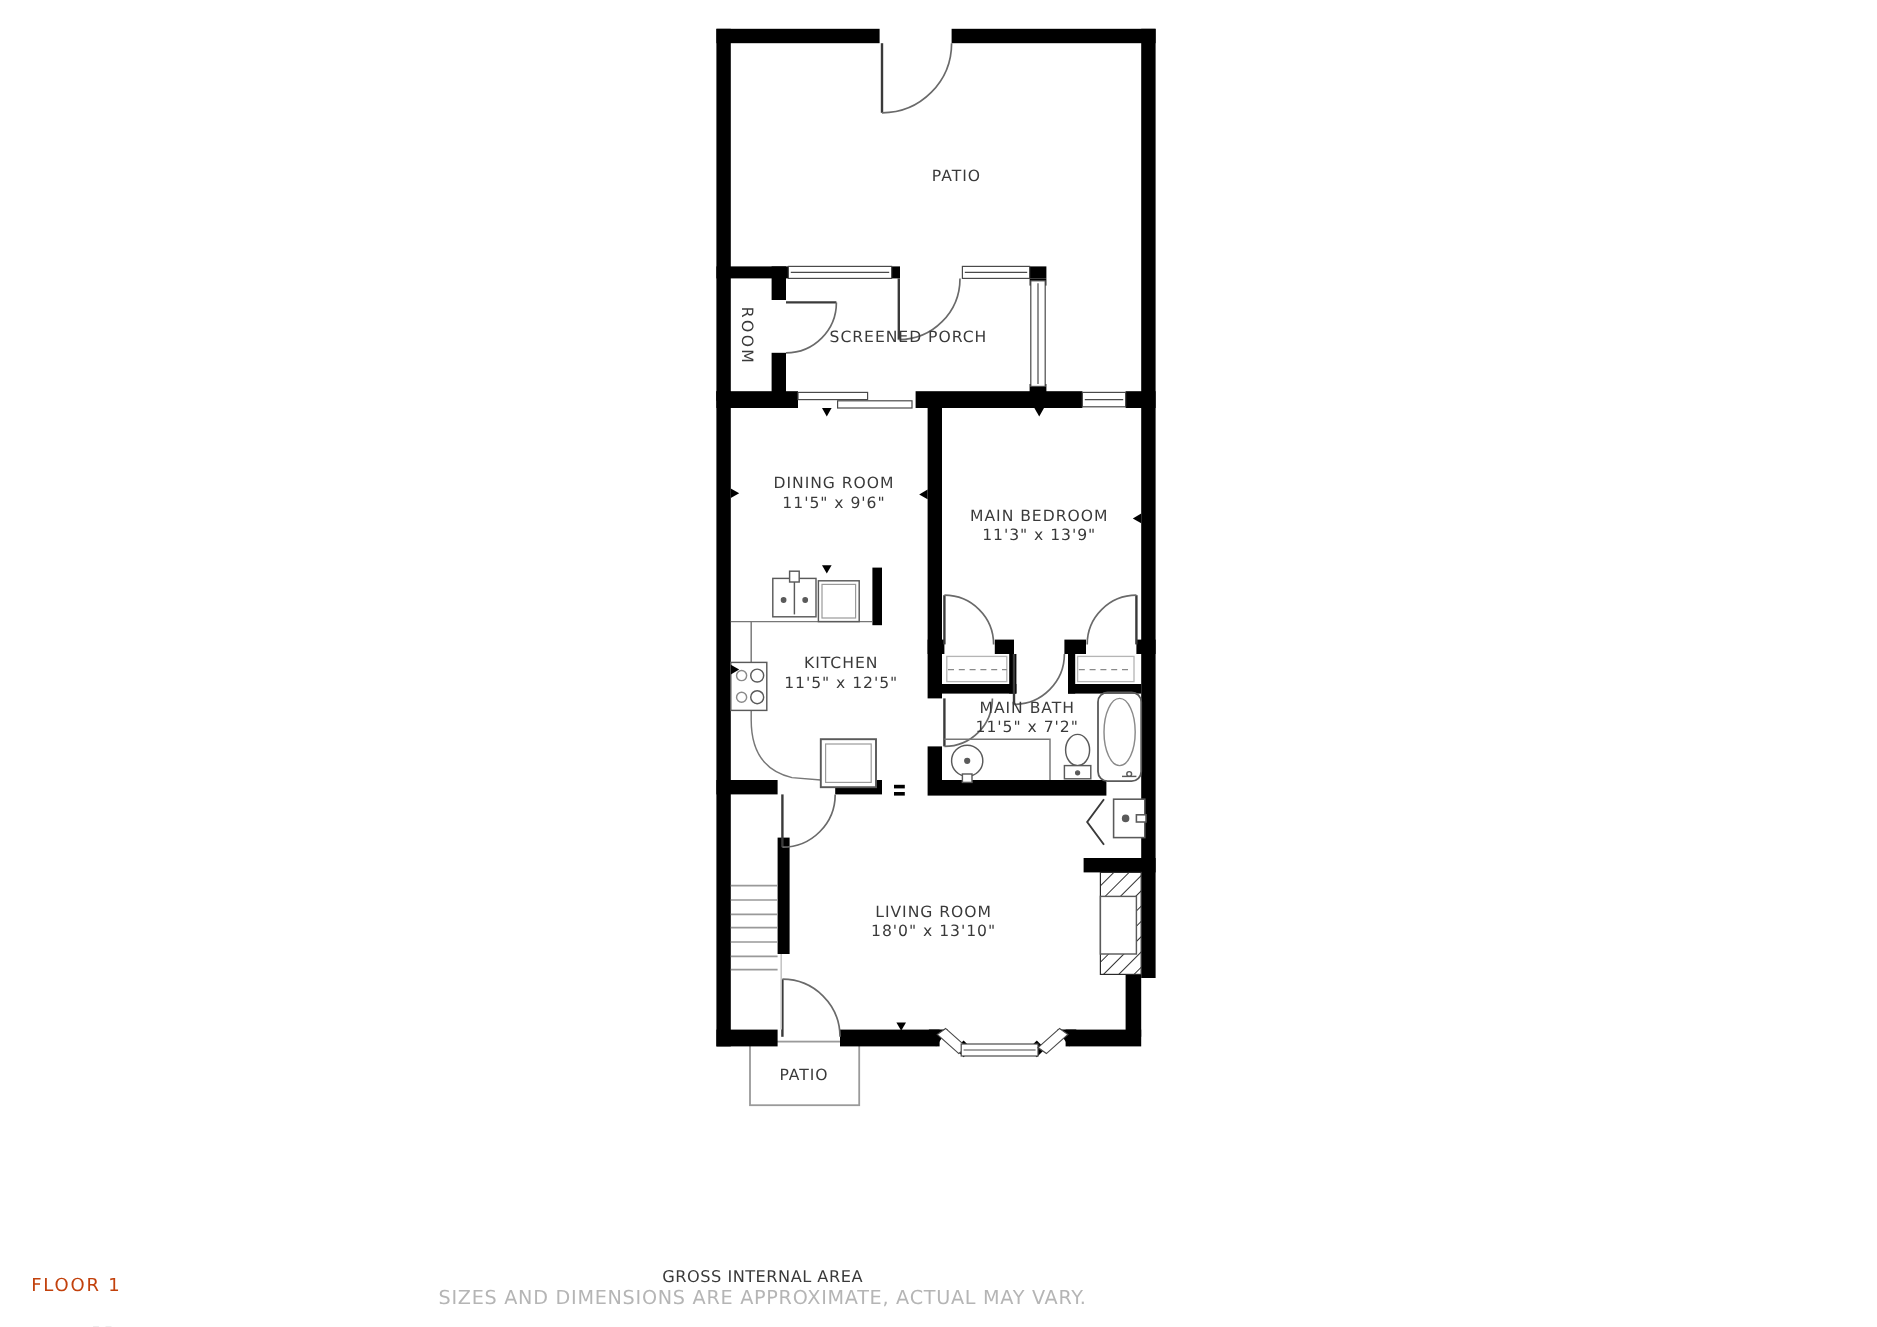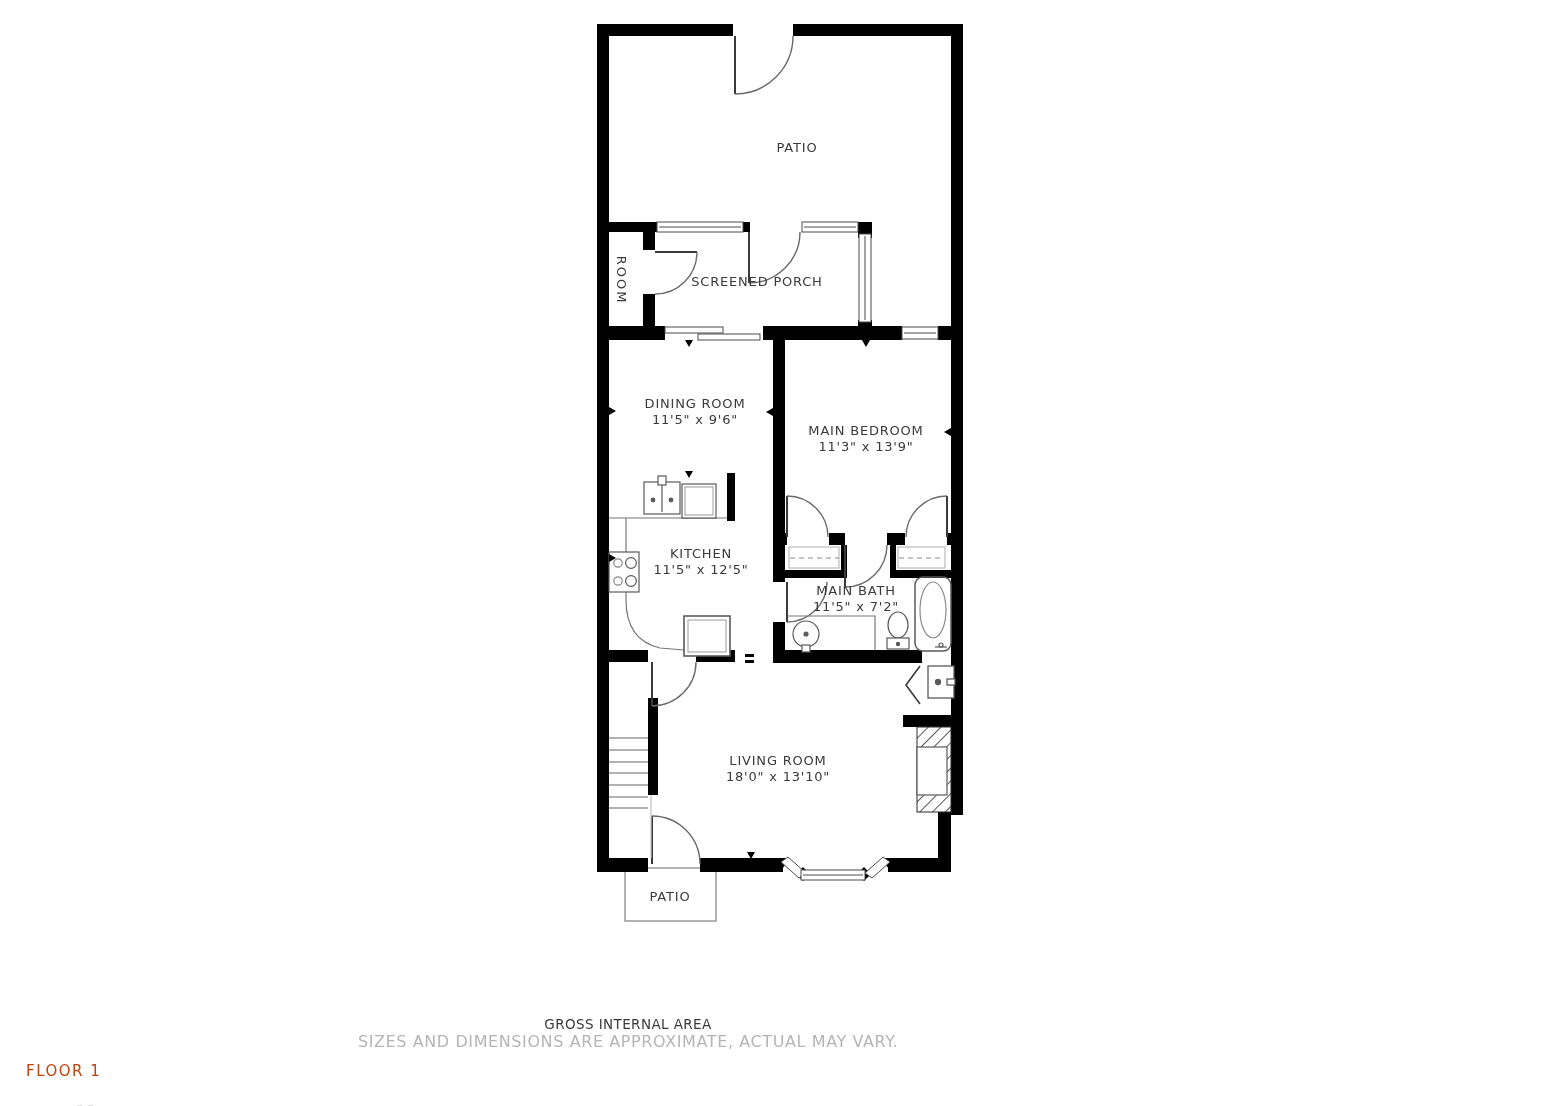--- a/index.html
+++ b/index.html
@@ -1,31 +1,32 @@
 <!DOCTYPE html>
 <html><head>
 <meta charset="utf-8">
 <style>
   html,body{margin:0;padding:0;background:#ffffff;}
   .canvas{
     position:relative;width:1256px;height:1106px;background:#ffffff;overflow:hidden;
     font-family:"DejaVu Sans","Liberation Sans",sans-serif;
+    padding-left:15px;
   }
   .plan-svg{position:absolute;left:0;top:0;}
   .rlabel{
     position:absolute;transform:translate(-50%,-50%);
     text-align:center;color:#3a3a3a;font-size:13px;letter-spacing:0.8px;
     line-height:16px;white-space:nowrap;
   }
   .rlabel .dims{font-size:13px;letter-spacing:0.8px;}
   .vert{
     writing-mode:vertical-rl;text-orientation:mixed;letter-spacing:2px;
   }
   .footer{
-    position:absolute;left:0;right:0;top:1016px;text-align:center;
+    position:absolute;left:0;right:0;top:1056px;text-align:center;
     color:#3a3a3a;font-size:13.5px;line-height:16px;letter-spacing:0.4px;
   }
   .footer .disclaimer{font-size:16px;color:#b5b5b5;letter-spacing:0.6px;margin-top:2px;}
   .floor-label{
     position:absolute;left:26px;top:1062px;color:#c2410c;font-size:15px;letter-spacing:1.5px;
   }
   .provider-mark{
     position:absolute;left:6px;top:1070px;color:#ebebeb;font-size:28px;font-weight:bold;
     letter-spacing:1px;text-shadow:1px 1px 0 #f7f7f7, -1px -1px 0 #e0e0e0;margin-top:32px;
   }

